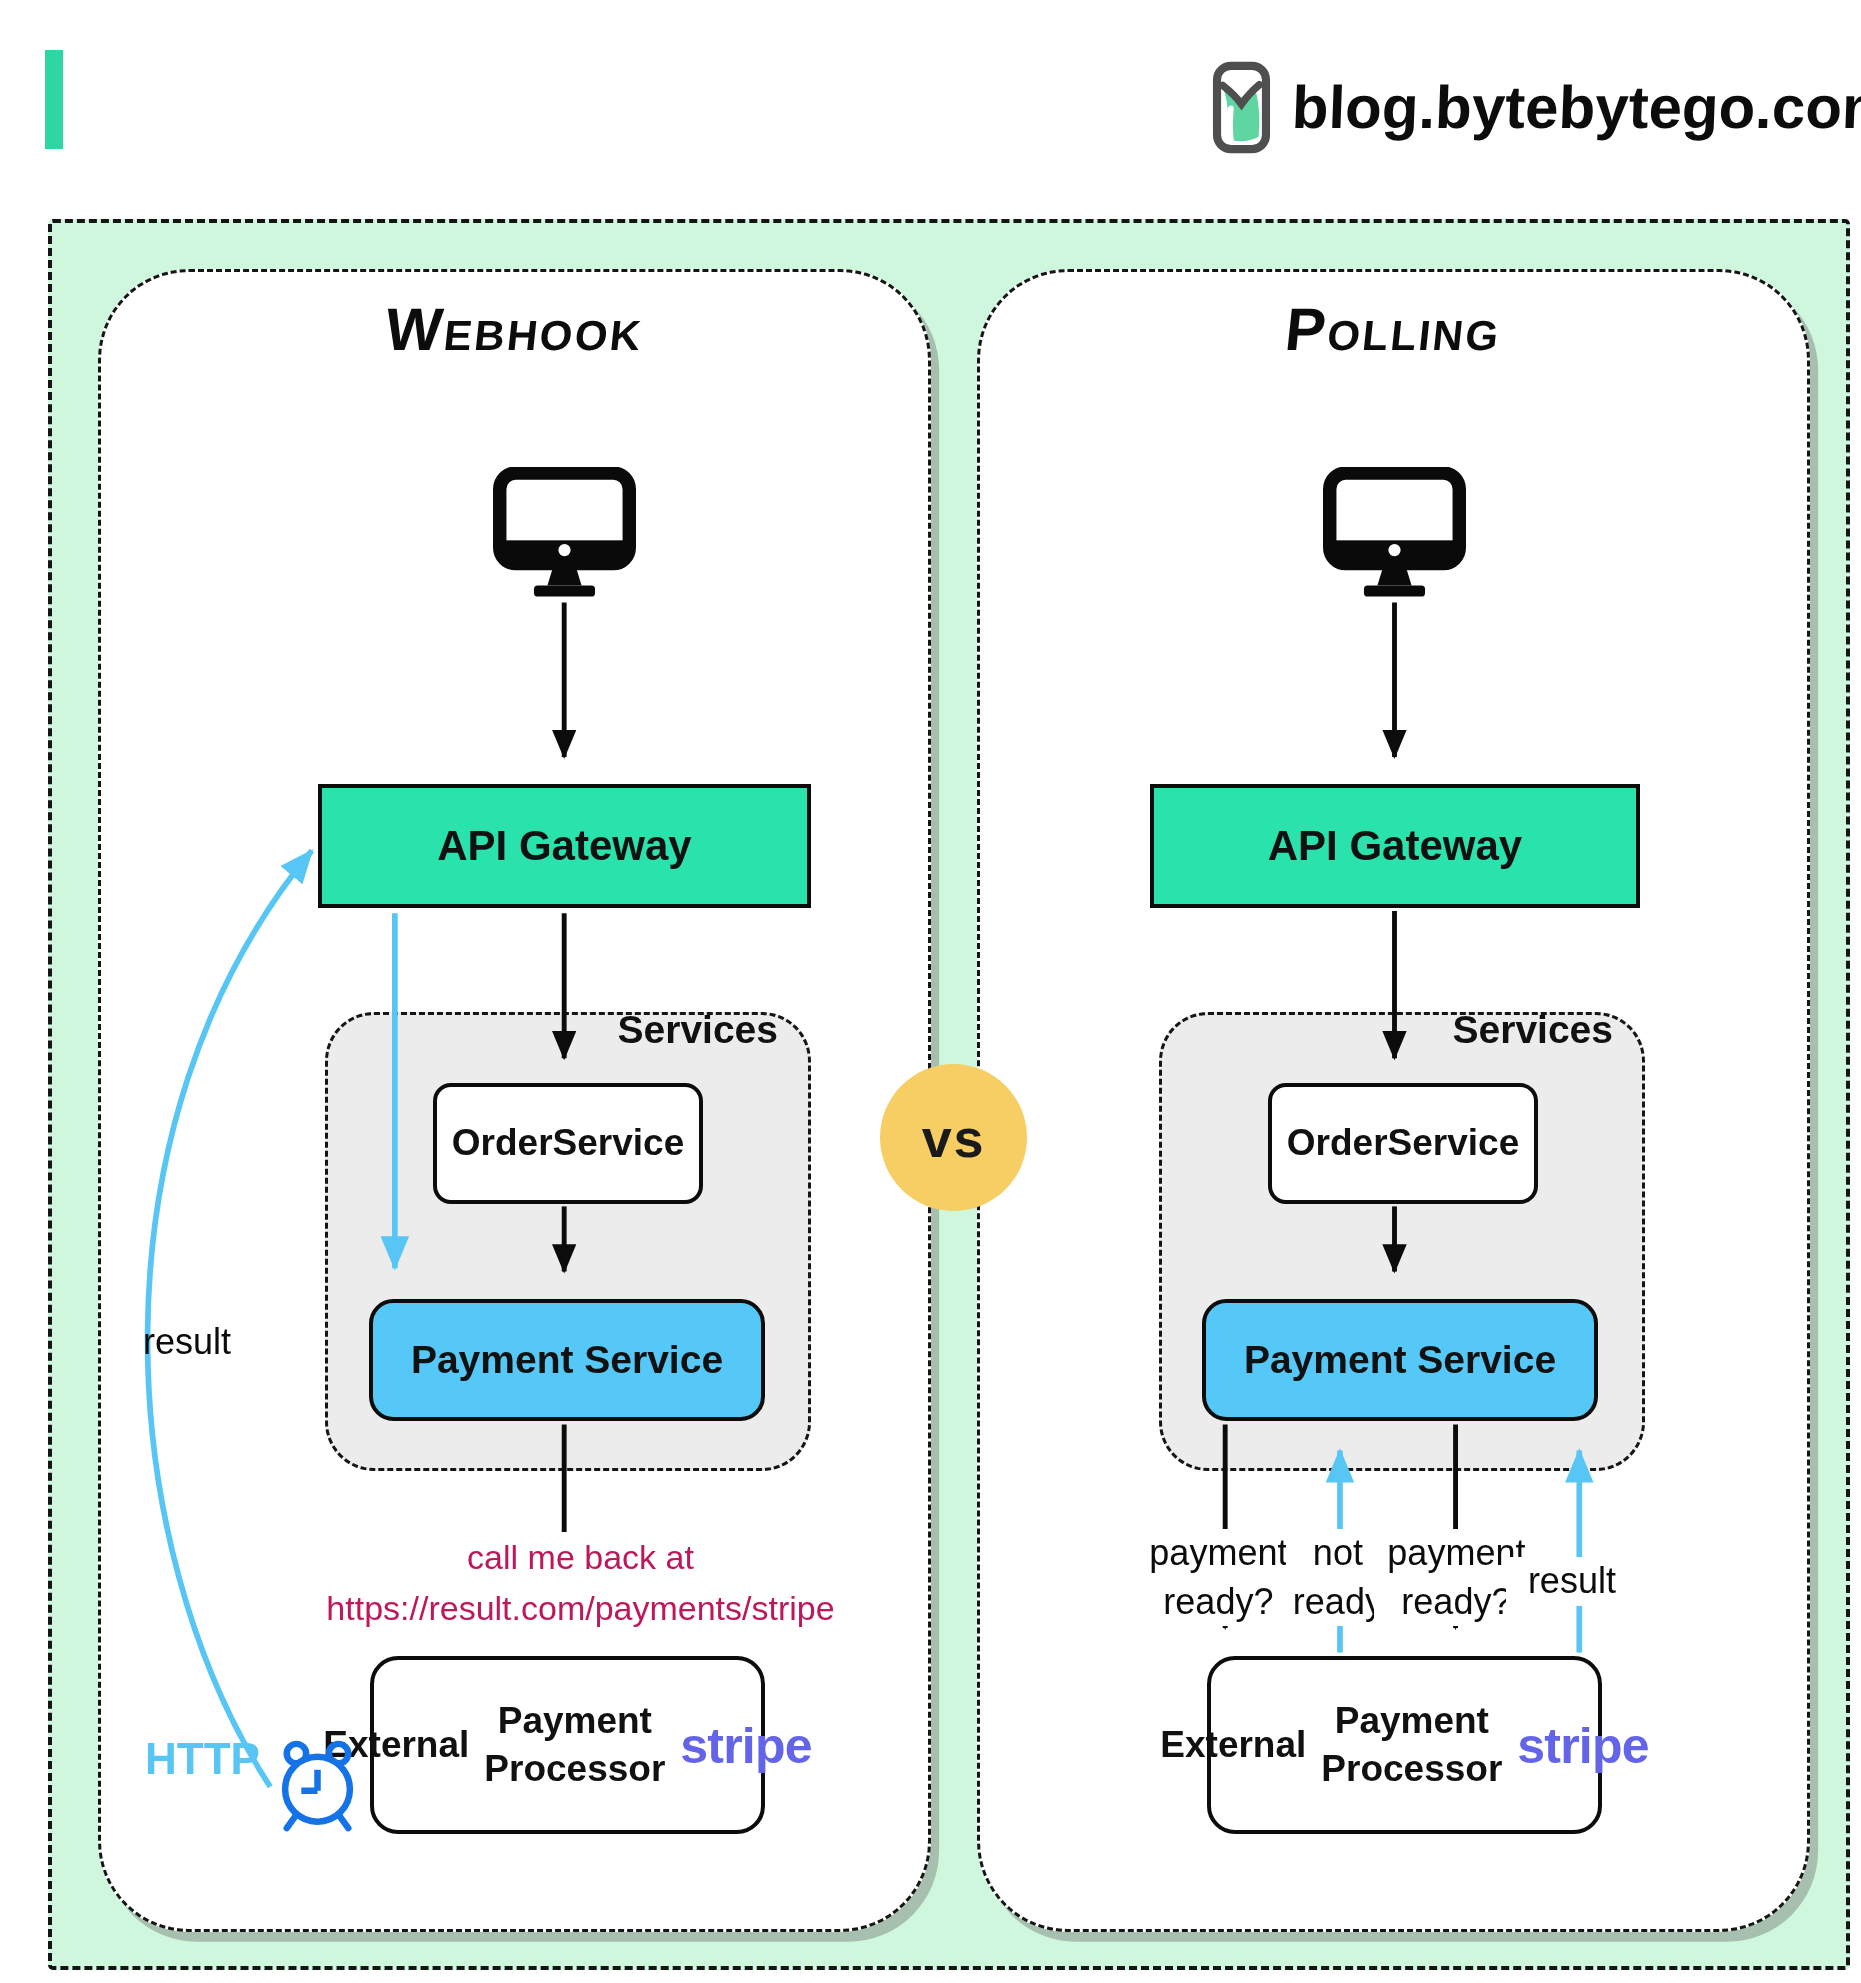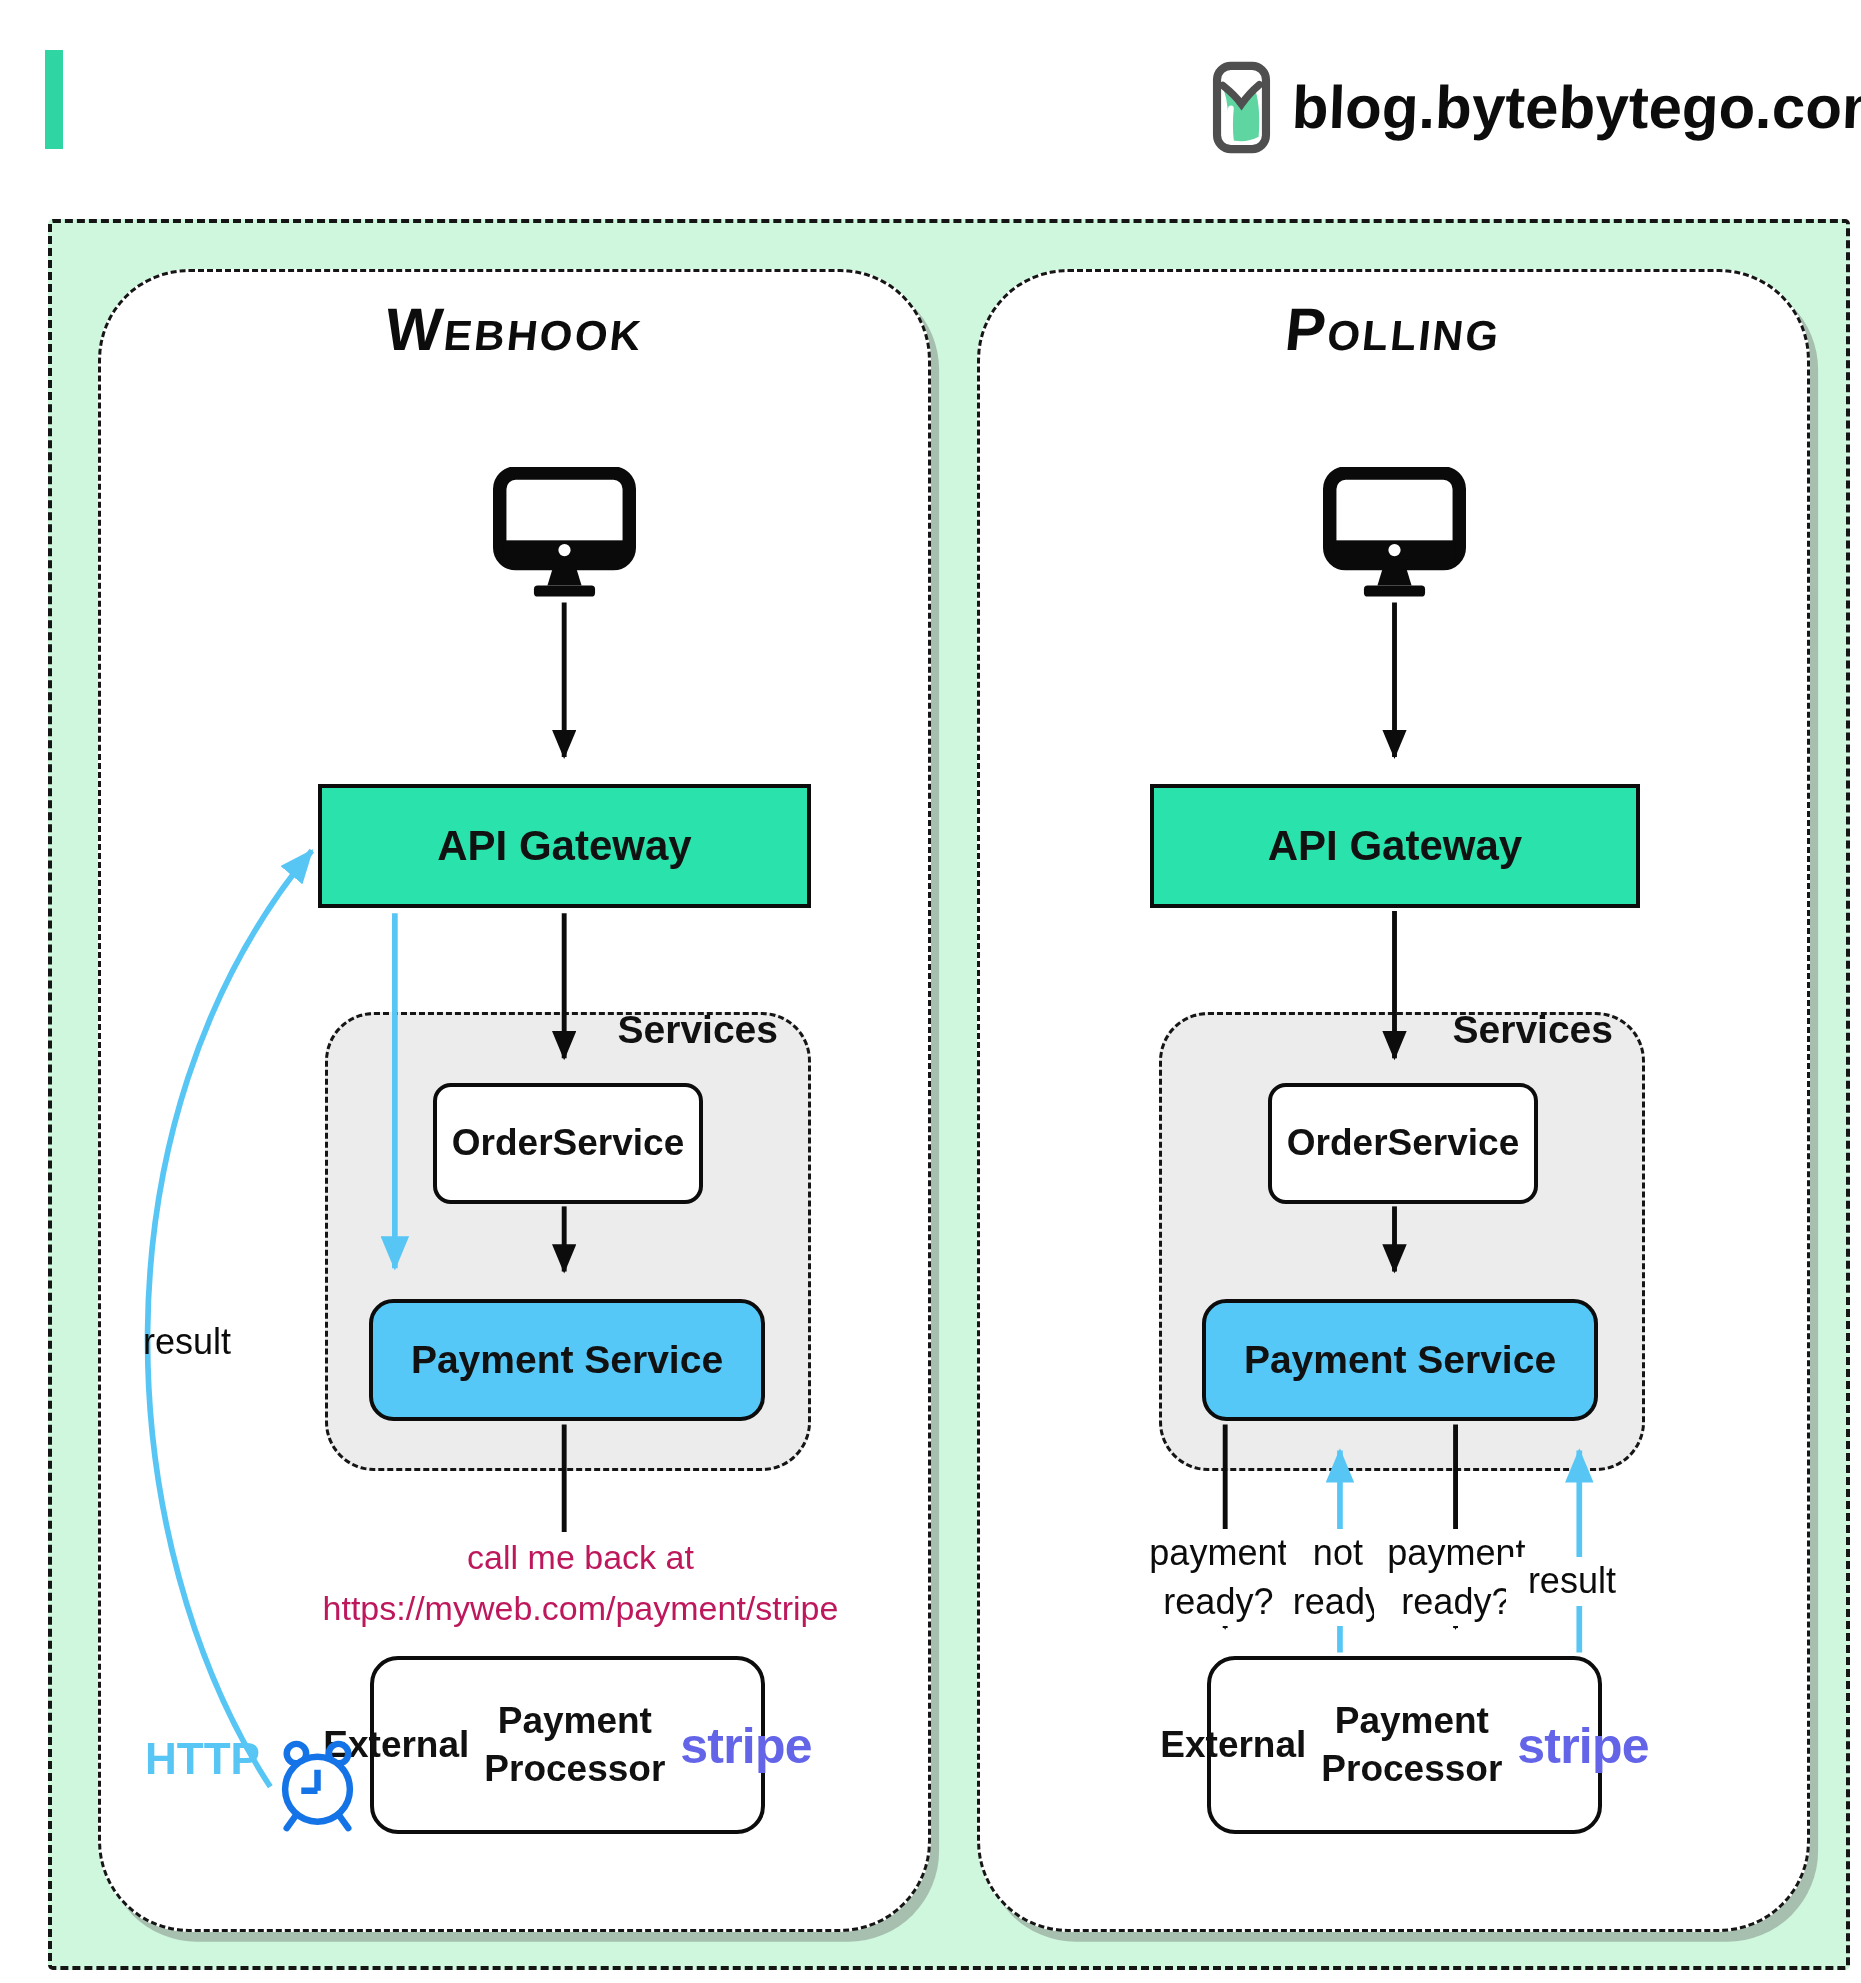--- a/index.html
+++ b/index.html
@@ -197,21 +197,21 @@
     <path d="M1713 1119 L1713 1300" stroke="#0c0c0c" stroke-width="6" fill="none" marker-end="url(#ab)"></path>
     <path d="M1713 1482 L1713 1562" stroke="#0c0c0c" stroke-width="6" fill="none" marker-end="url(#ab)"></path>
     <path d="M1505 1750 L1505 2000" stroke="#0c0c0c" stroke-width="6" fill="none" marker-end="url(#ab)"></path>
     <path d="M1646 2030 L1646 1782" stroke="#58c6f5" stroke-width="7" fill="none" marker-end="url(#ac)"></path>
     <path d="M1788 1750 L1788 2000" stroke="#0c0c0c" stroke-width="6" fill="none" marker-end="url(#ab)"></path>
     <path d="M1940 2030 L1940 1782" stroke="#58c6f5" stroke-width="7" fill="none" marker-end="url(#ac)"></path>
   </svg>
 
   <div class="float-label callback">
     <span>call me back at</span><br>
-    <span>https://myweb.com/payment/stripe</span>
+    <span>https://result.com/payments/stripe</span>
   </div>
   <div class="float-label result-label">result</div>
   <div class="float-label http-label">HTTP</div>
 
   <svg class="clock" viewBox="0 0 100 116">
     <circle cx="24" cy="18" r="12" fill="none" stroke="#1473e6" stroke-width="8"></circle>
     <circle cx="76" cy="18" r="12" fill="none" stroke="#1473e6" stroke-width="8"></circle>
     <circle cx="50" cy="62" r="40" fill="#ffffff" stroke="#1473e6" stroke-width="8"></circle>
     <path d="M50 64 L50 38 M50 64 L30 64" fill="none" stroke="#1473e6" stroke-width="8"></path>
     <path d="M22 96 L12 110 M78 96 L88 110" fill="none" stroke="#1473e6" stroke-width="8" stroke-linecap="round"></path>
@@ -224,15 +224,16 @@
   <div class="float-label poll-label poll-a1">
     <span>not</span><br>
     <span>ready</span>
   </div>
   <div class="float-label poll-label poll-q2">
     <span>payment</span><br>
     <span>ready?</span>
   </div>
   <div class="float-label poll-label poll-result">result</div>
 
+  <div class="vs-badge">vs</div>
 
 </div>
 
 
 </body></html>

